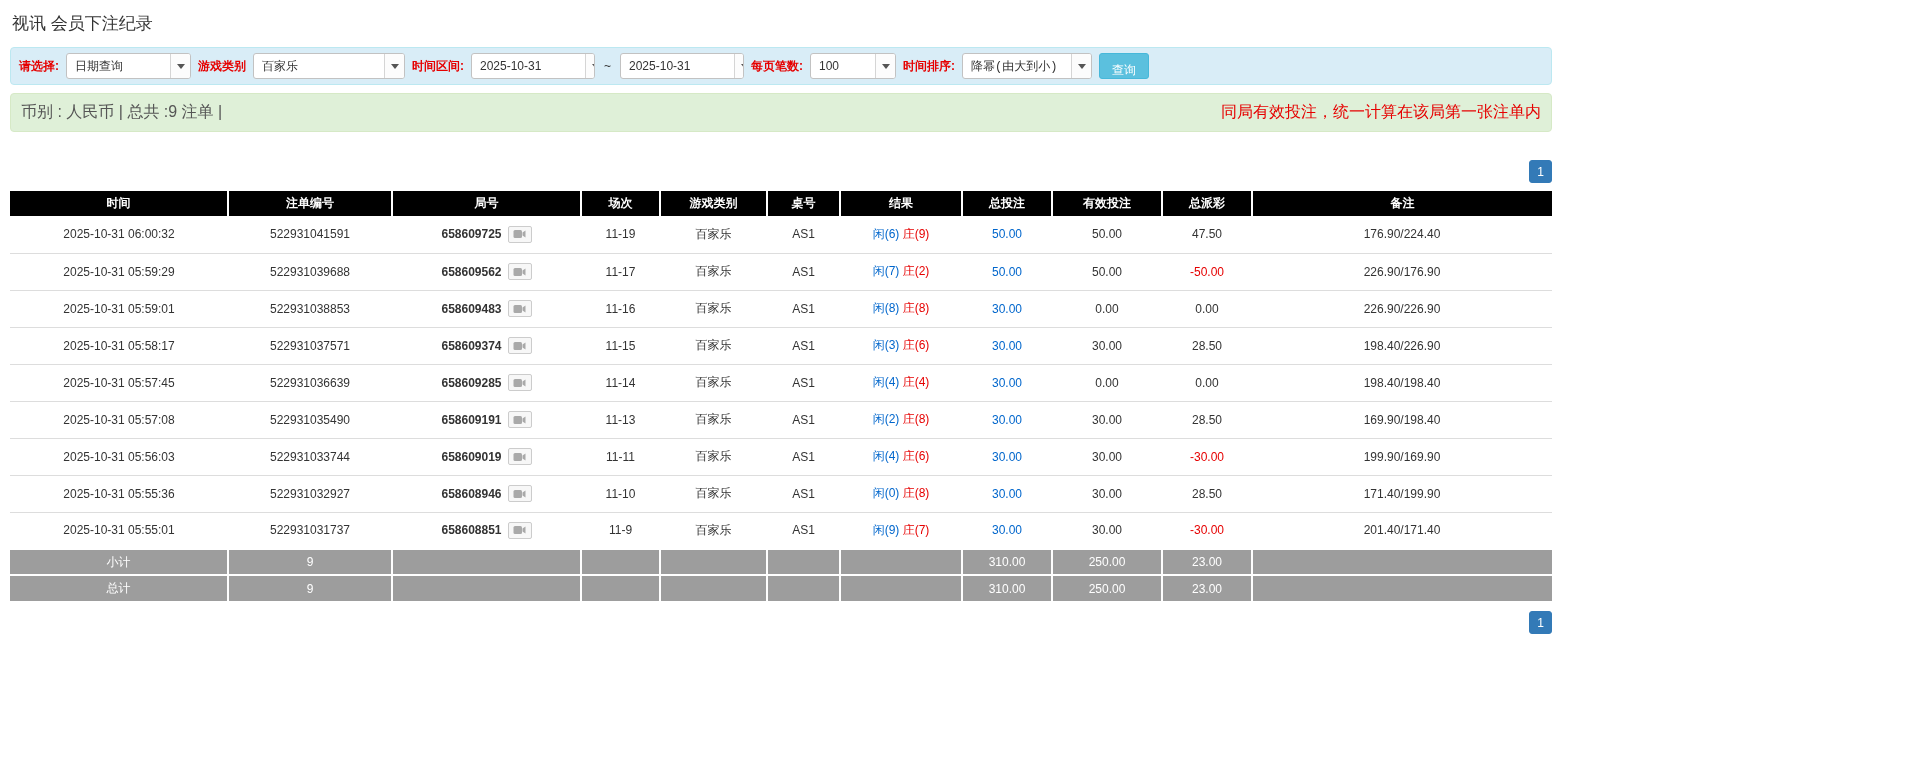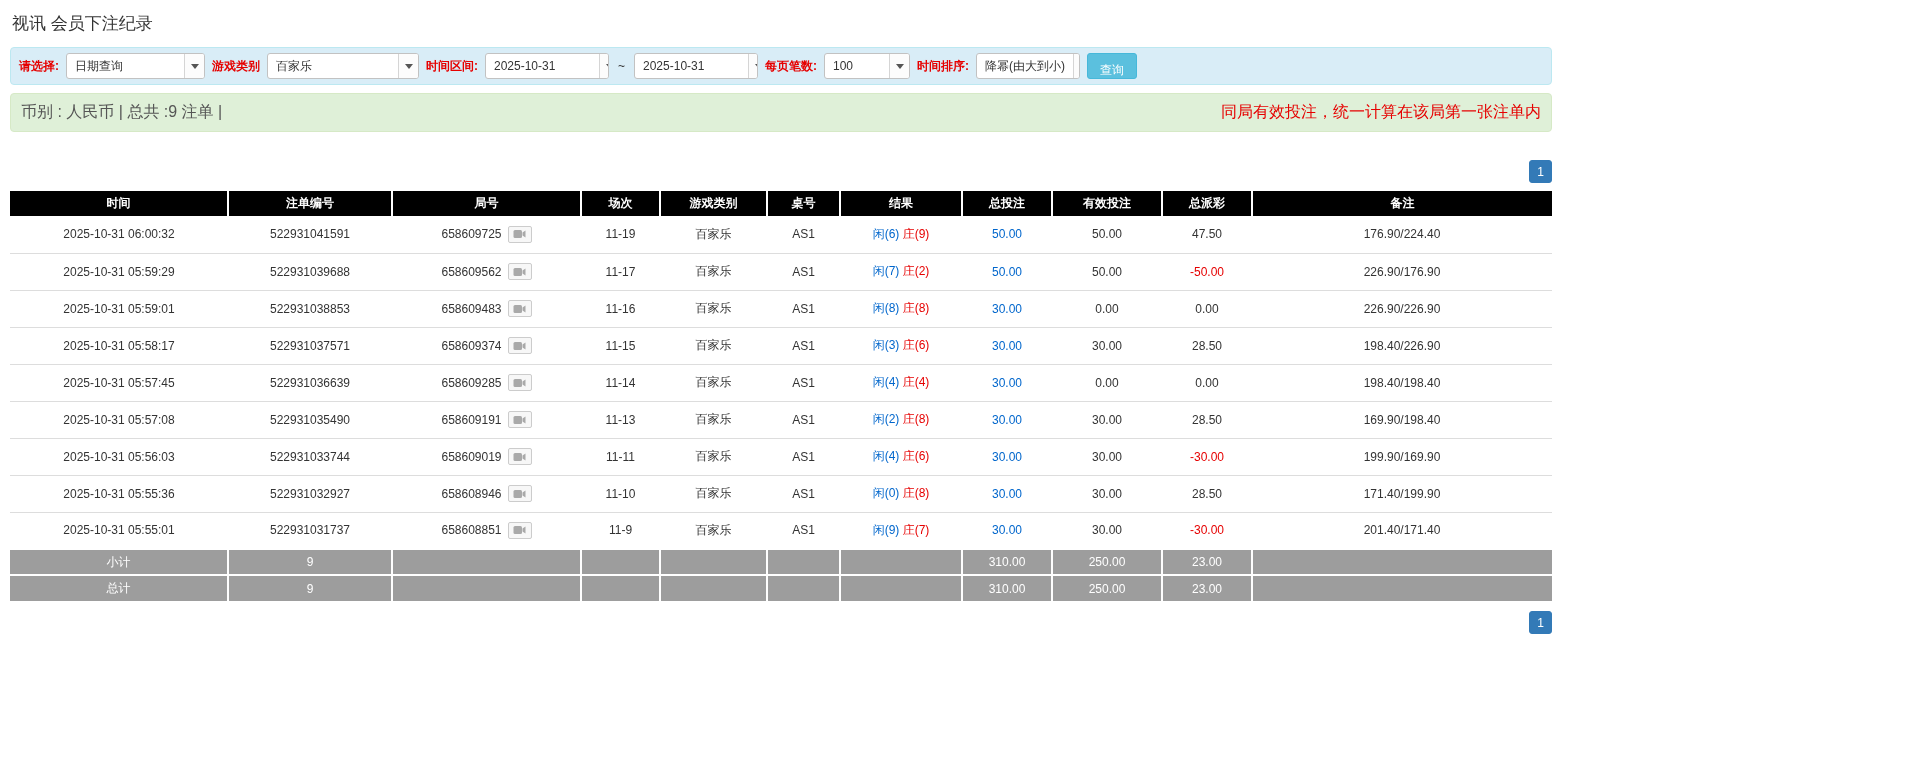--- a/index.html
+++ b/index.html
@@ -54,25 +54,25 @@
     align-items: center;
     justify-content: center;
     flex: none;
   }
   .combo-arrow i {
     width: 0; height: 0;
     border-left: 4px solid transparent;
     border-right: 4px solid transparent;
     border-top: 5px solid #555;
   }
-  .w-query { width: 139px; }
+  .w-query { width: 125px; }
   .w-game  { width: 152px; }
   .w-date  { width: 124px; gap: 36px; }
   .w-size  { width: 86px;  }
-  .w-sort  { width: 104px; }
+  .w-sort  { width: 130px; font-family: Liberation Mono, monospace; }
   .search-btn {
     background: #5bc0de;
     border: 1px solid #46b8da;
     color: #fff;
     font-size: 12px;
     height: 26px;
     padding: 8px 12px;
     border-radius: 3px;
     cursor: pointer;
     font-family: inherit;
@@ -147,21 +147,21 @@
     border-right: 2px solid #fff;
     border-top: 2px solid #fff;
     padding: 0 4px;
   }
   table.records tfoot td:last-child { border-right: none; }
 
   .res-player { color: #0066cc; }
   .res-banker { color: #e60000; }
   .bet-link { color: #0066cc; text-decoration: none; cursor: pointer; }
   .neg { color: #e60000; }
-  .round-wrap { display: inline-flex; align-items: center; gap: 6px; }
+  .round-wrap { display: inline-flex; align-items: center; gap: 6px; font-weight: bold; }
   .video-btn {
     border: 1px solid #ccc;
     background: #f7f7f7;
     border-radius: 2px;
     height: 17px;
     width: 24px;
     display: inline-flex;
     align-items: center;
     justify-content: center;
     cursor: pointer;

